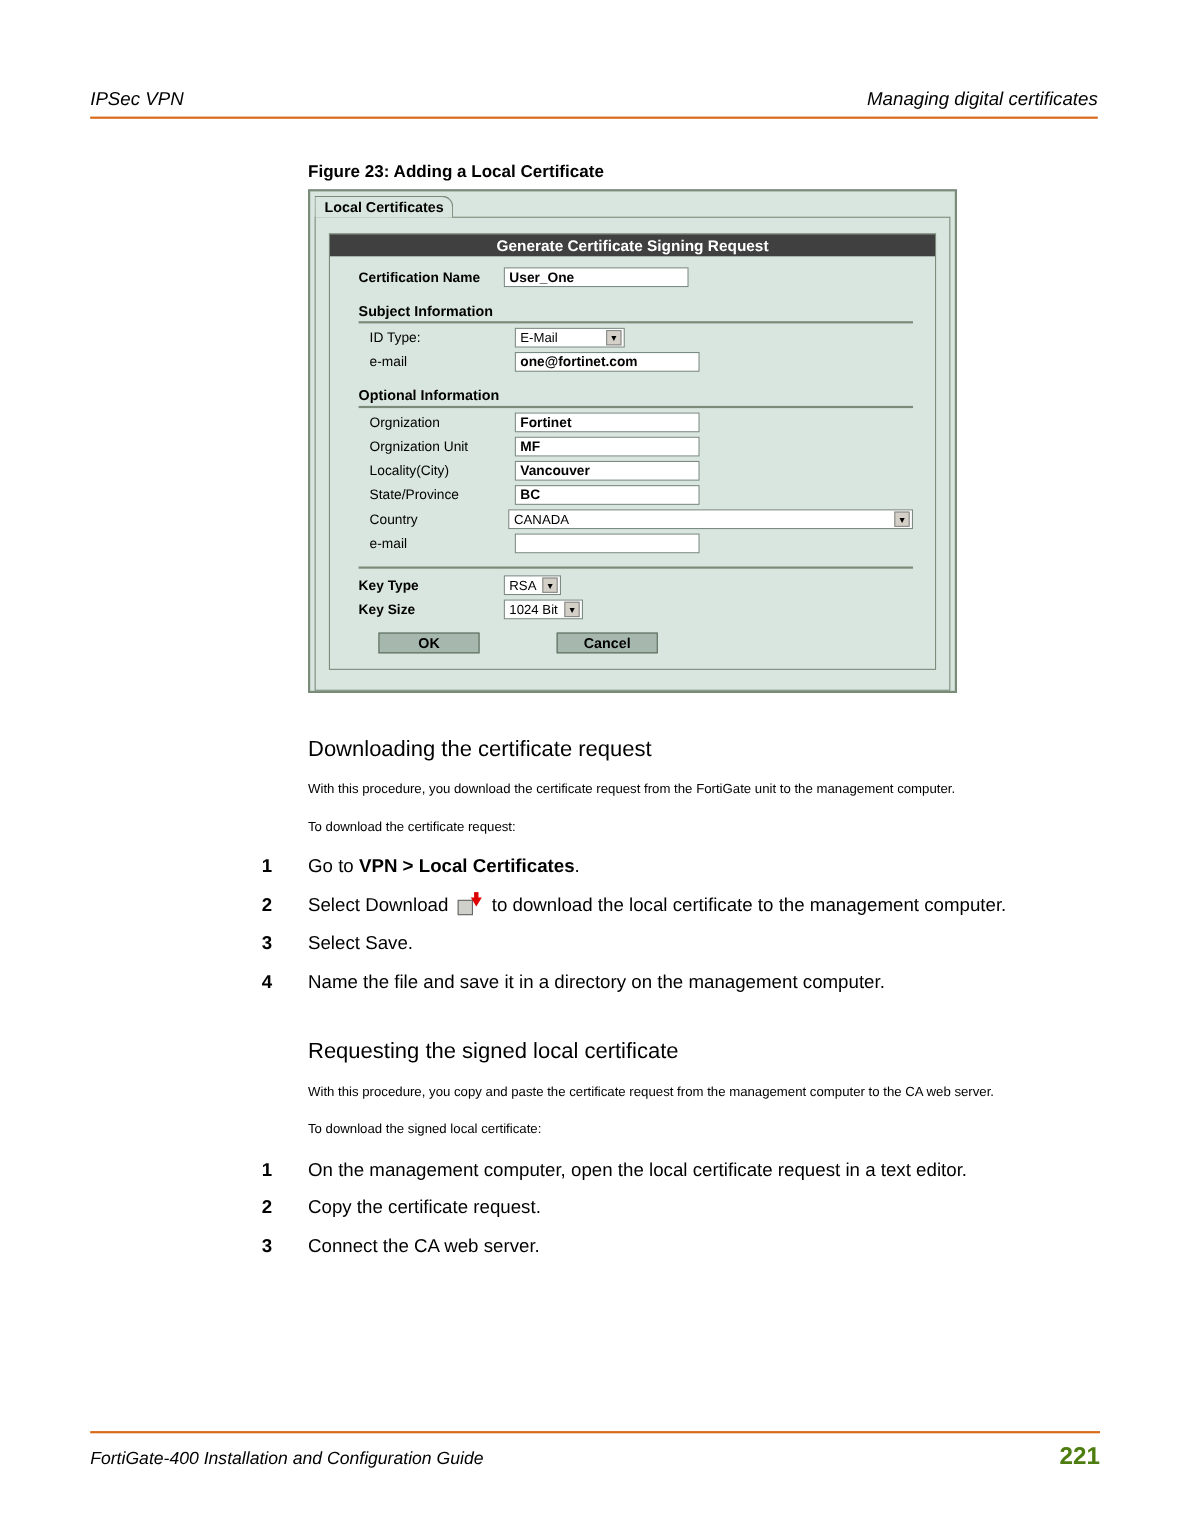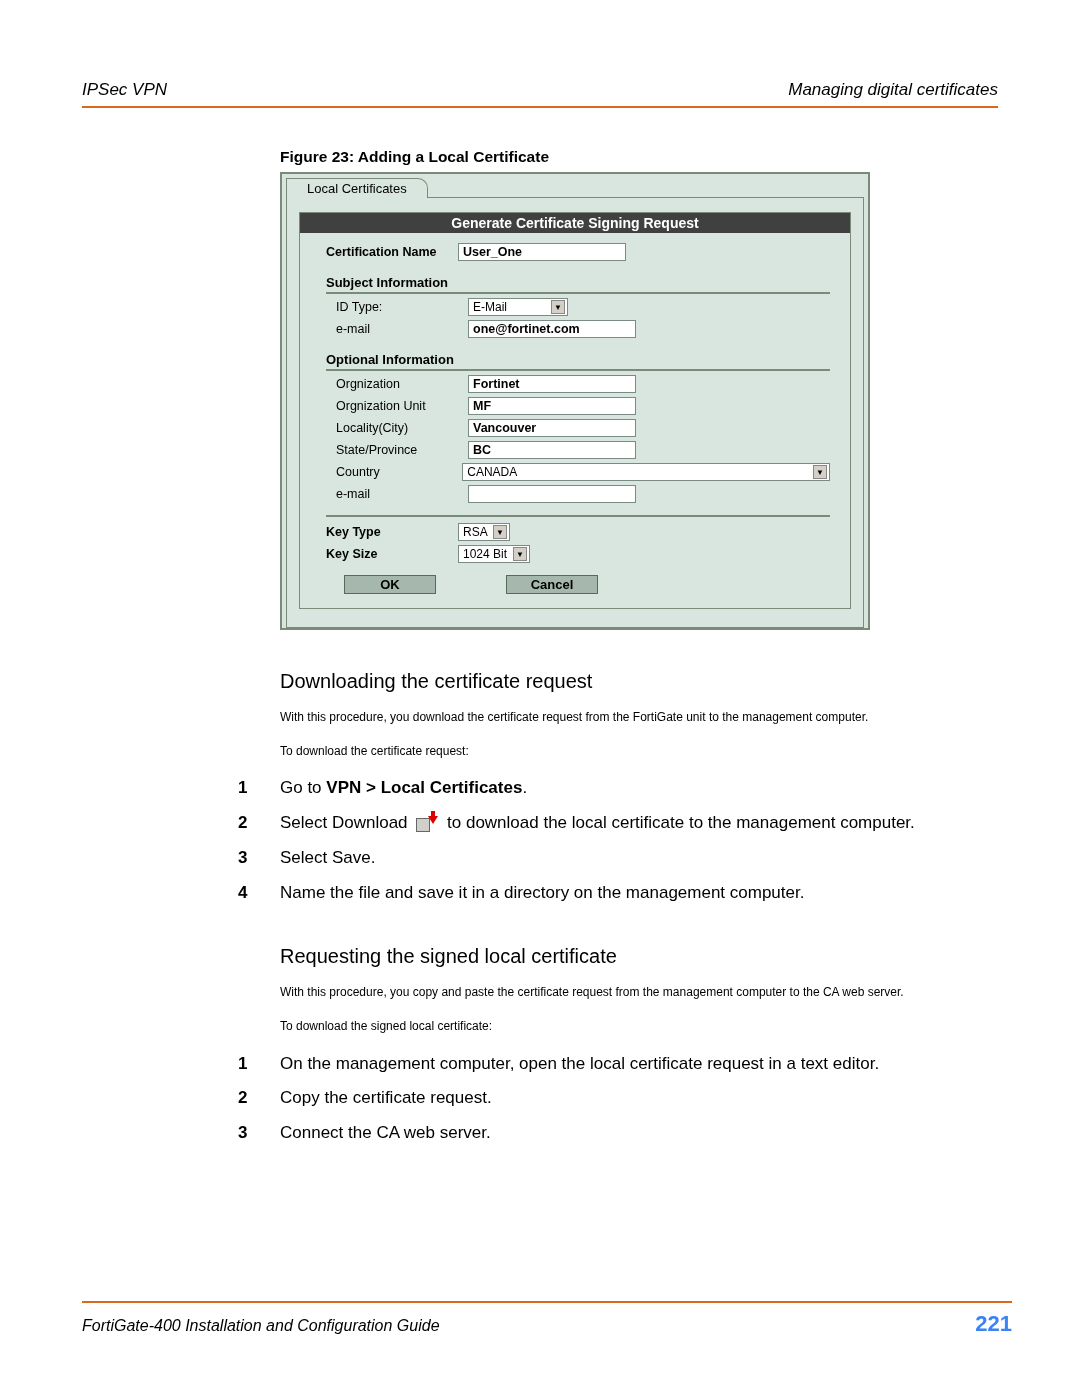--- a/index.html
+++ b/index.html
@@ -39,23 +39,23 @@
     border: 2px solid #7a8b7a;
     background: #d9e6df;
     box-sizing: border-box;
     padding: 4px 4px 0 4px;
   }
   .tab-row { display: flex; }
   .tab {
     background: #d9e6df;
     border: 1px solid #7a8b7a;
     border-bottom: none;
-    padding: 2px 20px;
+    padding: 2px 8px;
     font-size: 13px;
-    font-weight: normal;
+    font-weight: bold;
     font-family: Verdana, sans-serif;
     border-top-right-radius: 10px;
   }
   .tab-body {
     border: 1px solid #7a8b7a;
     background: #d9e6df;
     padding: 14px 12px 18px 12px;
     margin-top: -1px;
   }
   .panel {
@@ -166,33 +166,33 @@
     border-top: 8px solid #d00;
   }
   .download-icon .stem {
     position: absolute; right: 3px; top: -5px;
     width: 4px; height: 6px;
     background: #d00;
   }
   .footer {
     position: absolute;
     bottom: 60px;
-    left: 82px; right: 68px; text-align: right;
+    left: 82px; right: 80px; text-align: right;
   }
   .footer-line {
     border-top: 2px solid #d86a1a;
     margin-bottom: 8px;
   }
   .footer-row {
     display: flex;
     justify-content: space-between;
     align-items: baseline;
   }
   .footer-text { font-style: italic; font-size: 16px; }
-  .page-num { color: #3b82f6; font-weight: bold; font-size: 22px; }
+  .page-num { color: #4d7c0f; font-weight: bold; font-size: 22px; }
 </style>
 </head>
 <body>
 
 <div class="page">
   <div class="header-row">
     <div>IPSec VPN</div>
     <div>Managing digital certificates</div>
   </div>
   <div class="header-line"></div>

